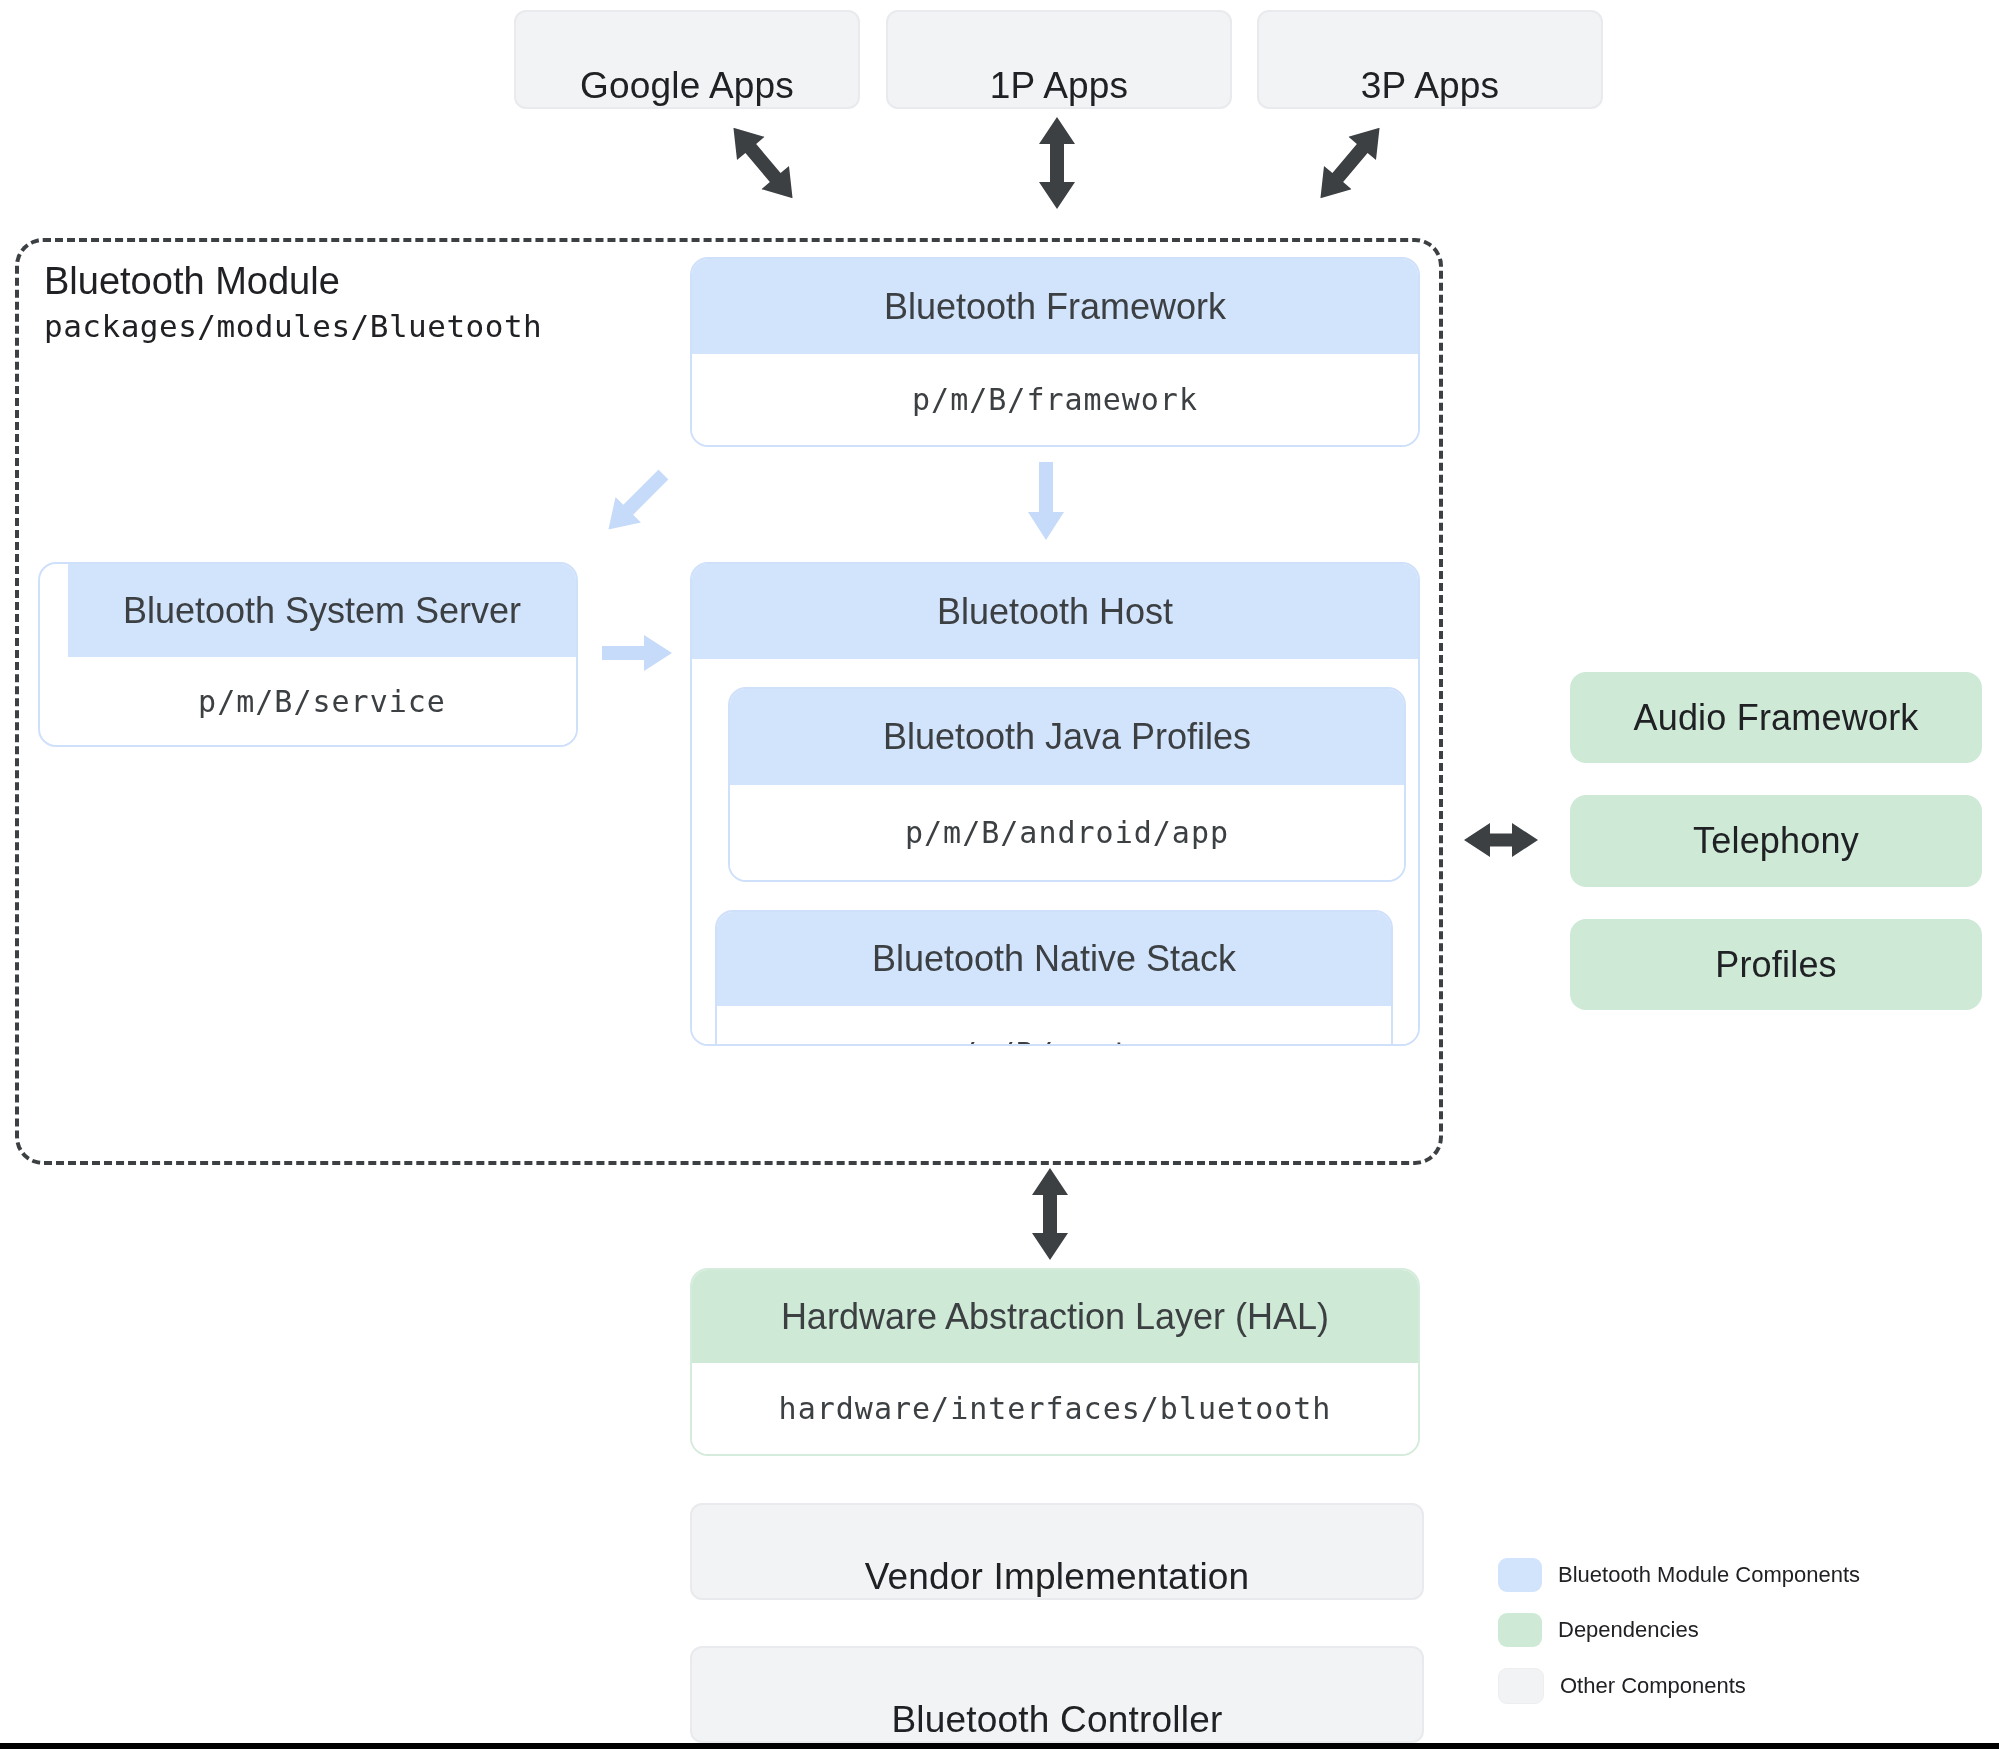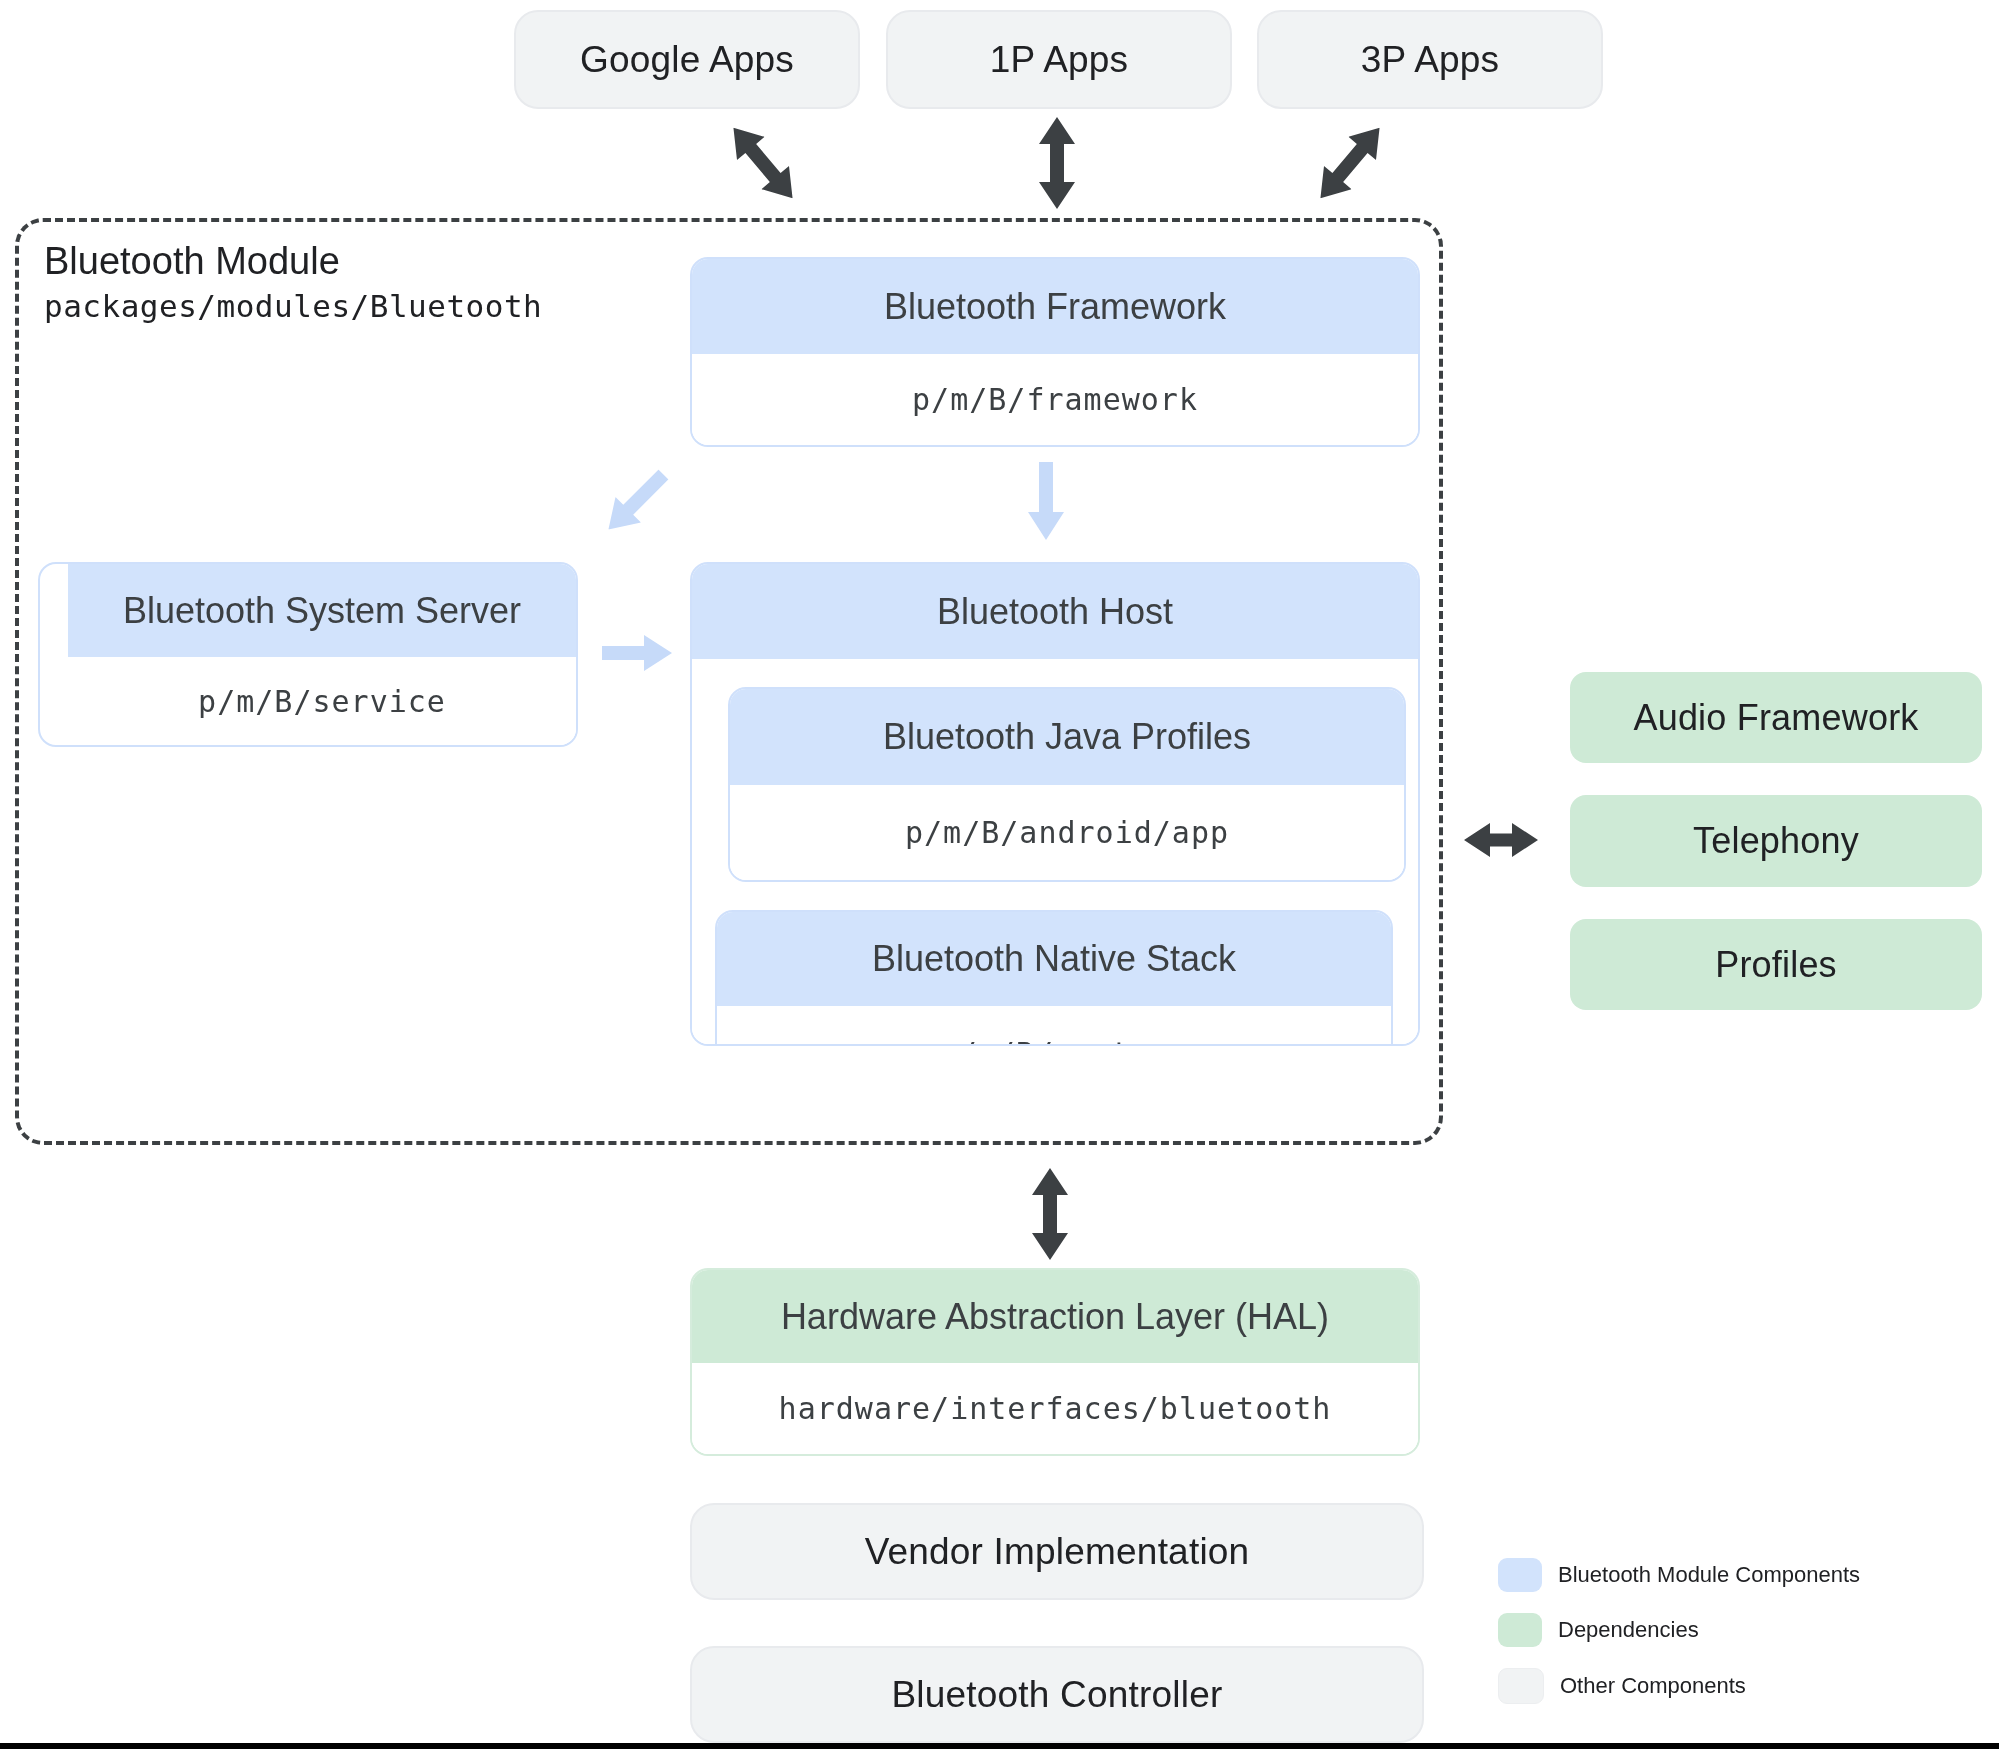--- a/index.html
+++ b/index.html
@@ -17,21 +17,21 @@
   body{
     width:1999px;height:1749px;position:relative;overflow:hidden;
     font-family:"Liberation Sans", sans-serif;color:var(--ink);
   }
   .abs{position:absolute;}
   
   .plainbox{
     position:absolute;display:flex;align-items:center;justify-content:center;
     font-size:37px;letter-spacing:.2px;color:var(--ink);
   }
-  .plainbox.gray{background:var(--gray);border:2px solid var(--gray-border);border-radius:24px;}
+  .plainbox.gray{background:var(--gray);border:2px solid var(--gray-border);border-radius:12px;align-items:flex-end;}
   .plainbox.green{background:var(--green);border-radius:16px;}
   
   .card{
     position:absolute;display:flex;flex-direction:column;background:#fff;
     border-radius:18px;overflow:hidden;box-sizing:border-box;
   }
   .card.blue{border:2px solid var(--blue-border);}
   .card.green{border:2px solid var(--green-border);}
   .card .hd{
     display:flex;align-items:center;justify-content:center;
@@ -39,21 +39,21 @@
   }
   .card.blue .hd{background:var(--blue);}
   .card.green .hd{background:var(--green);}
   .card .bd{
     flex:1 1 auto;display:flex;align-items:center;justify-content:center;
     font-family:"DejaVu Sans Mono", monospace;font-size:30px;letter-spacing:1px;color:var(--dark);
     background:#fff;
   }
   
   .module-box{
-    position:absolute;left:15px;top:218px;width:1428px;height:927px;
+    position:absolute;left:15px;top:238px;width:1428px;height:927px;
     border:4px dashed var(--dark);border-radius:28px;box-sizing:border-box;
   }
   .module-title{position:absolute;left:25px;top:18px;font-size:38px;color:var(--ink);}
   .module-path{
     position:absolute;left:25px;top:66px;font-family:"DejaVu Sans Mono", monospace;
     font-size:31px;letter-spacing:.5px;color:var(--ink);
   }
   
   .legend-row{position:absolute;display:flex;align-items:center;}
   .legend-sw{width:44px;height:34px;border-radius:9px;flex:0 0 auto;}

